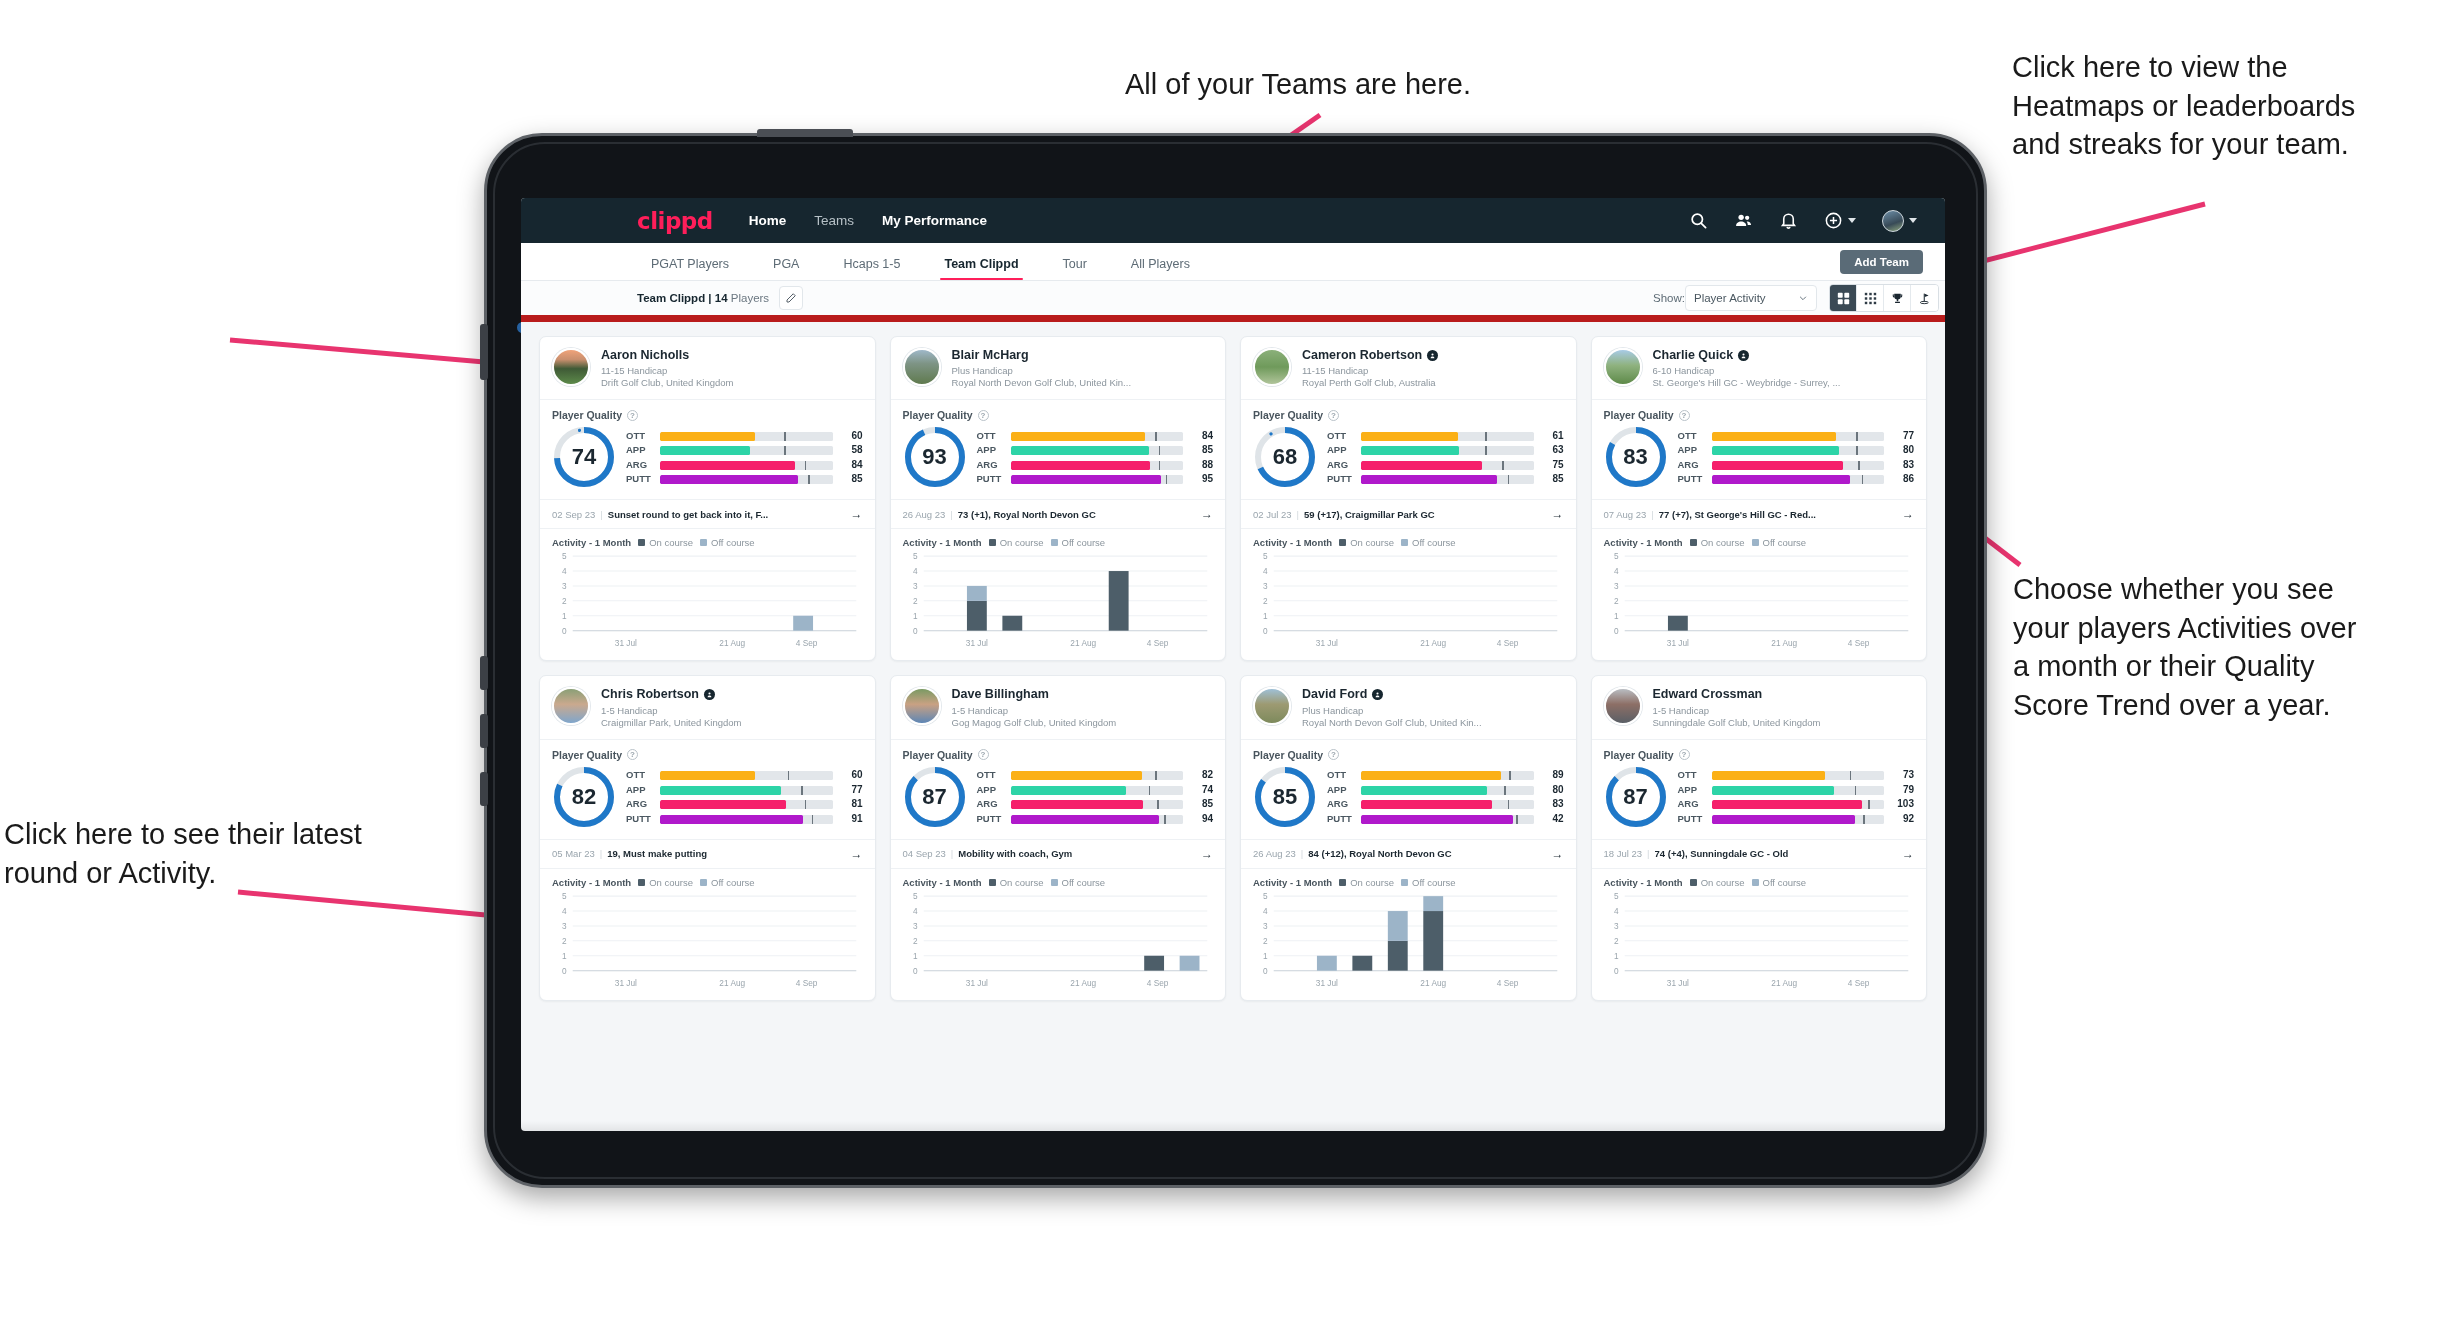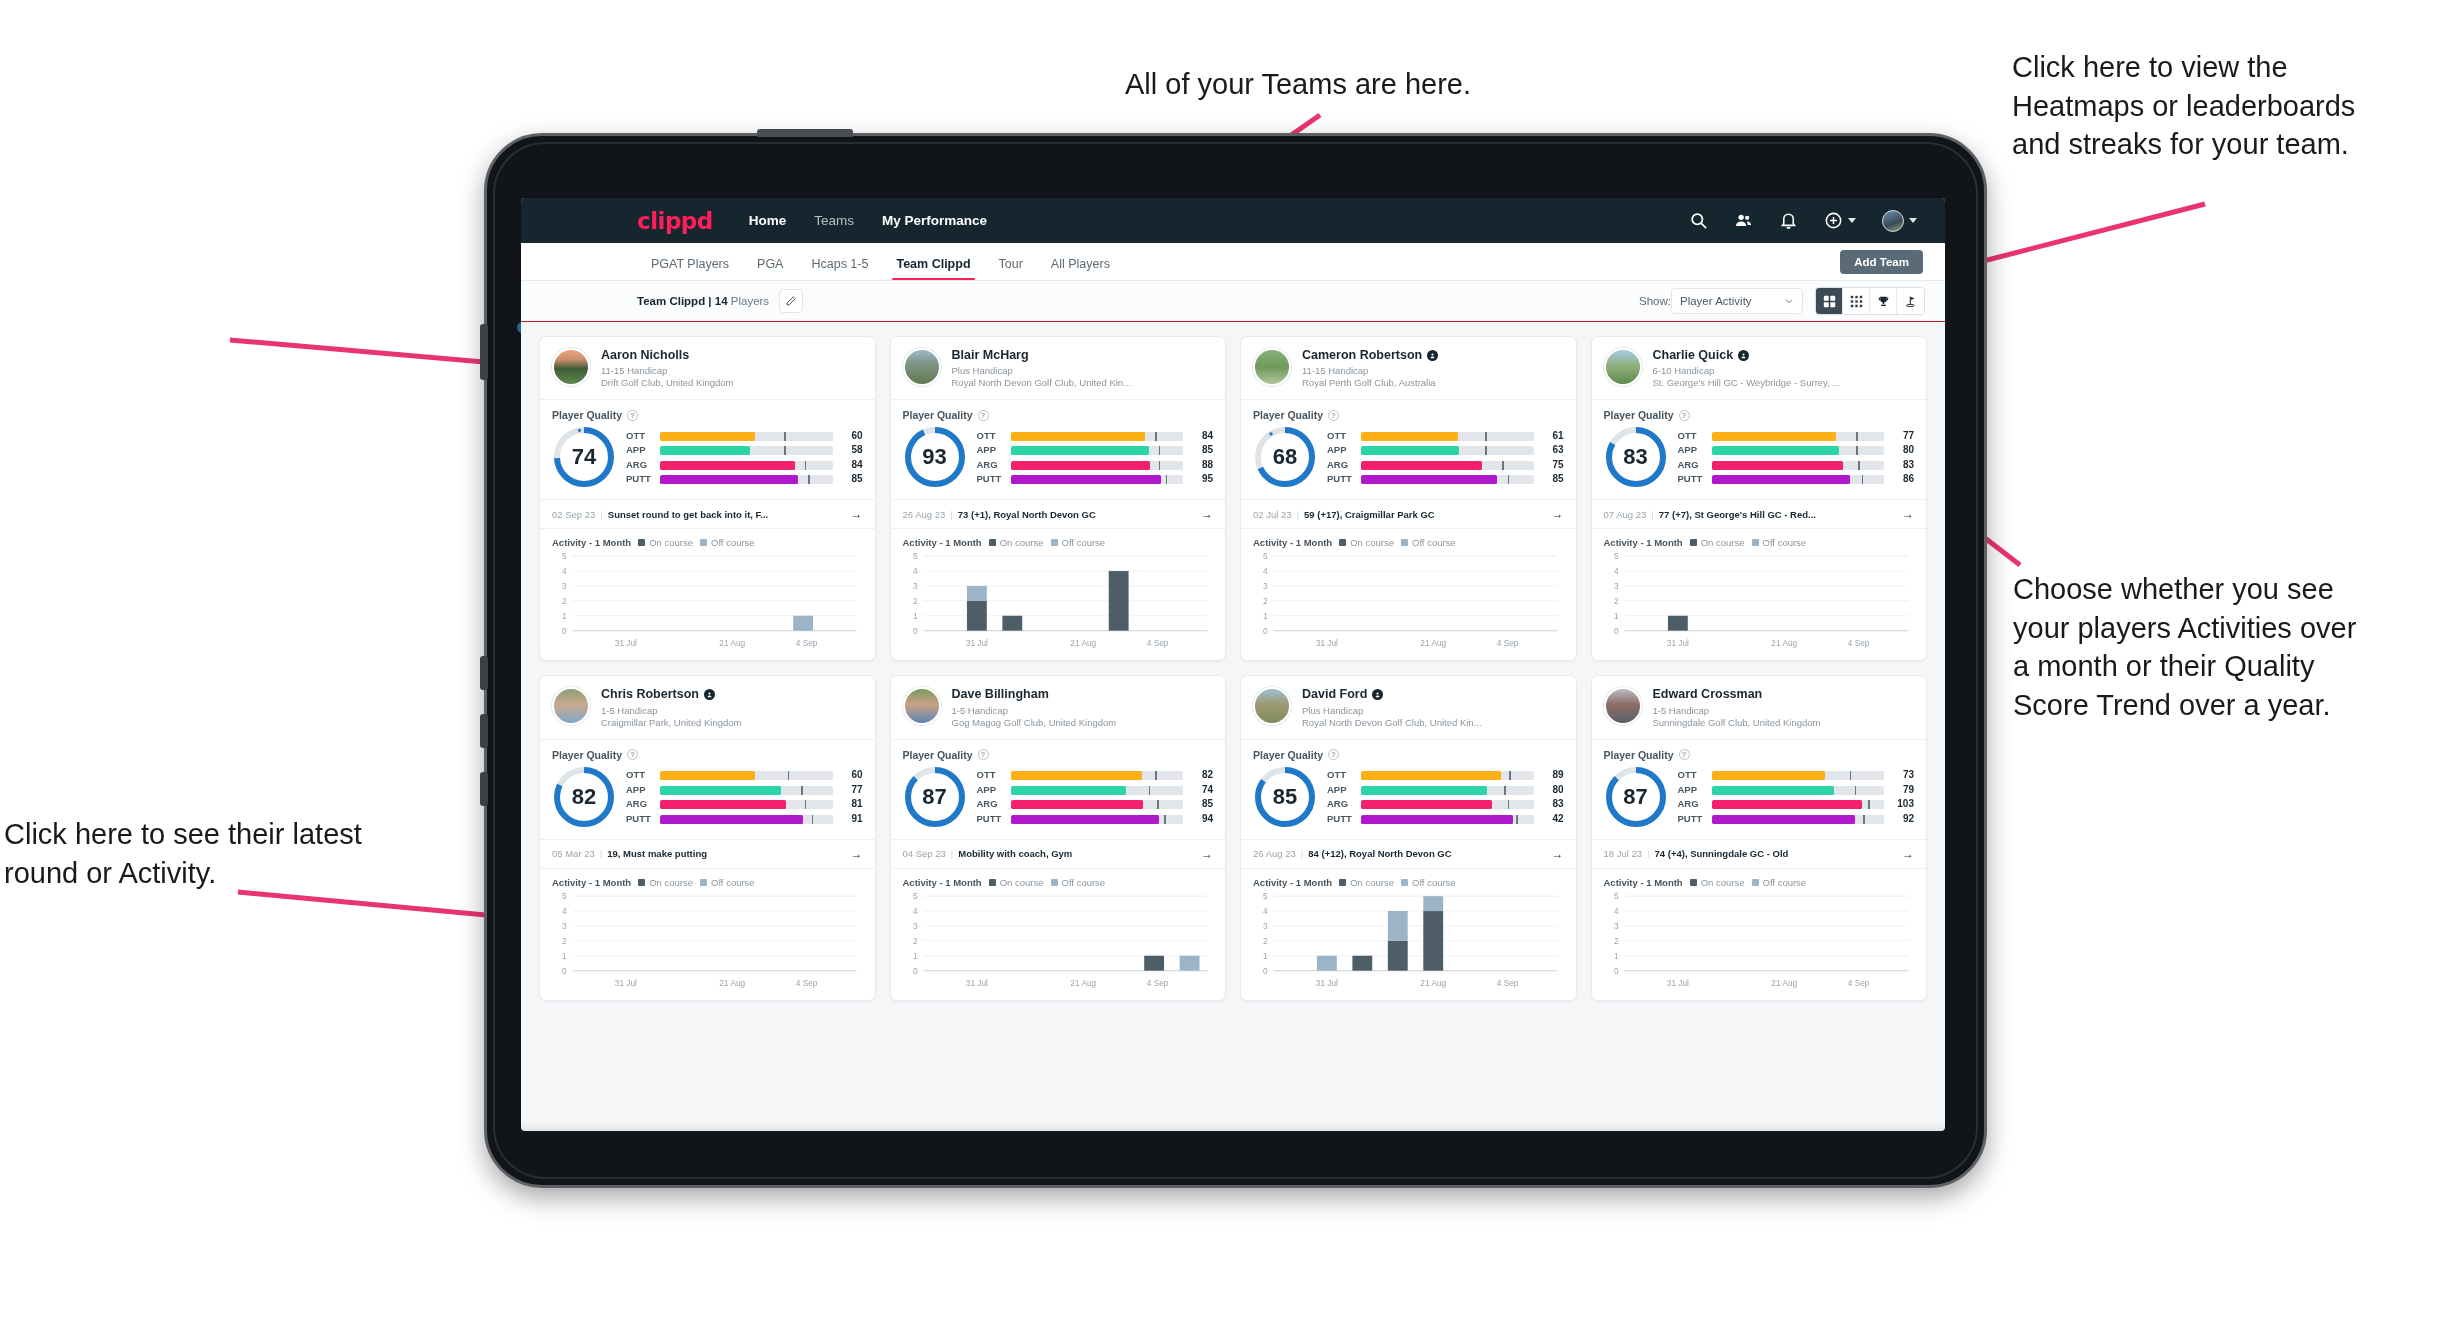--- a/index.html
+++ b/index.html
@@ -74,40 +74,40 @@
     background: linear-gradient(160deg,#6d8fa8,#384a57 60%,#8fa77f);
     border:1.5px solid #cfd8de; display:block;
   }
   .caret { width:0;height:0;border-left:4px solid transparent;border-right:4px solid transparent;border-top:5px solid #dfe5e9;}
 
   
   #tabbar {
     height: 38px; background:#ffffff; display:flex; align-items:flex-end;
     position:relative; border-bottom:1px solid #e6eaee;
   }
-  .tabs { display:flex; align-items:flex-end; margin-left:116px; gap:0; }
+  .tabs { display:flex; align-items:flex-end; margin-left:116px; gap:16px; }
   .tab {
     font-size: 12.5px; color:#5d6b75; padding: 0 14px 9px 14px; position:relative;
     white-space:nowrap;
   }
   .tab.active { color:#16262f; font-weight:600; }
   .tab.active::after{
     content:""; position:absolute; left:10px; right:10px; bottom:0; height:2.5px;
     background:#ff1e5a; border-radius:2px;
   }
   #addteam {
     position:absolute; right:22px; bottom:6px;
     background:#5a6b77; color:#fff; font-size:11.5px; font-weight:600;
     padding:6px 14px; border-radius:4px;
   }
 
   
   #filterbar {
-    height: 41px; background:#fbfcfd; border-bottom:1px solid #b91c1c;
-    display:flex; align-items:center; padding-left:116px; padding-right:20px;
+    height: 41px; background:#fbfcfd; border-bottom:7px solid #b91c1c;
+    display:flex; align-items:center; padding-left:116px; padding-right:6px;
   }
   .teamlabel { font-size:11.5px; color:#16262f; font-weight:700; white-space:nowrap;}
   .teamlabel em { font-style:normal; font-weight:400; color:#6b7781;}
   .pencil-btn {
     width:24px;height:24px;border:1px solid #e2e7eb;border-radius:4px;background:#fff;
     margin-left:10px; display:flex;align-items:center;justify-content:center;
   }
   .searchwrap {
     flex: 1; margin-left:14px; margin-right:14px; height:26px;
     background:#fff; border:1px solid #e2e7eb; border-radius:4px;

